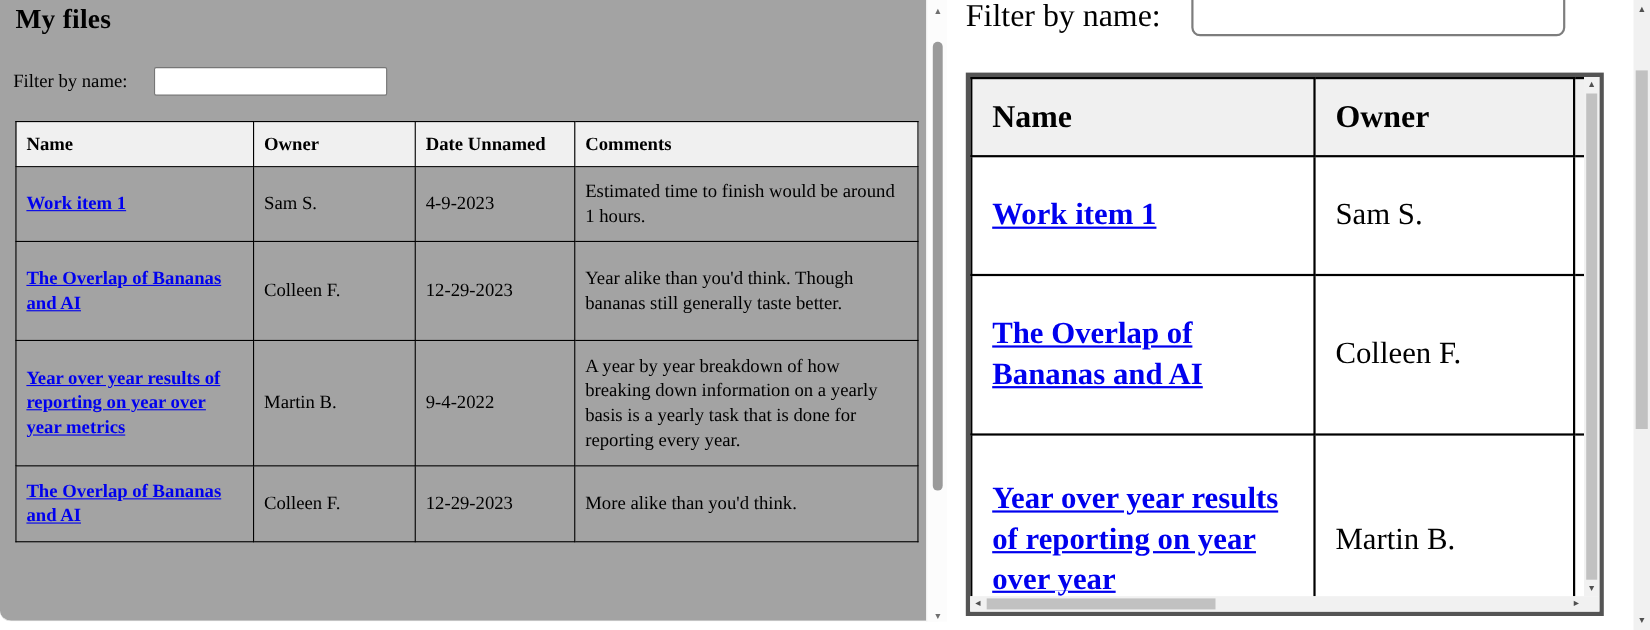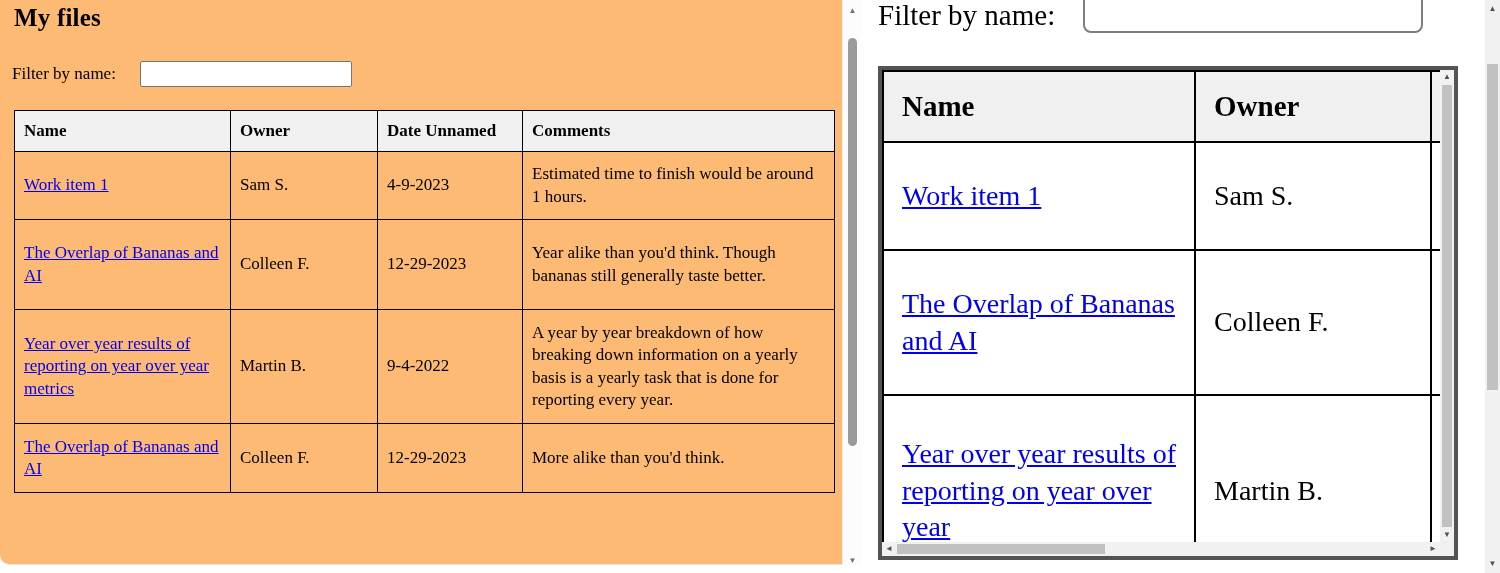--- a/index.html
+++ b/index.html
@@ -4,21 +4,21 @@
 <style>
   * { margin: 0; padding: 0; box-sizing: border-box; }
   html, body { width: 1500px; height: 573px; background: #ffffff; overflow: hidden; }
   body { font-family: "Liberation Serif", "DejaVu Serif", serif; color: #000; }
   .app { position: relative; width: 1500px; height: 573px; background: #fff; }
 
   
   .left-frame {
     position: absolute; left: 0; top: 0; width: 861px; height: 565px;
     border-bottom: 1px solid #e4e4e4; border-right: 1px solid #ececec;
-    border-radius: 0 0 10px 10px; background: #fdba74; overflow: hidden;
+    border-radius: 0 0 10px 10px; background: #a3a3a3; overflow: hidden;
   }
   .page-title {
     position: absolute; left: 14px; top: 4px;
     font-size: 25px; font-weight: bold; letter-spacing: 0.2px;
   }
   .filter-label-l { position: absolute; left: 12px; top: 64px; font-size: 17px; }
   .filter-input-l {
     position: absolute; left: 140px; top: 61px; width: 212px; height: 26px;
     border: 1px solid #767676; border-radius: 2px; background: #fff;
     font-family: inherit; font-size: 15px; padding: 0 4px;
@@ -33,21 +33,21 @@
   .ltable col.c-name { width: 216px; }
   .ltable col.c-owner { width: 147px; }
   .ltable col.c-date { width: 145px; }
   .ltable col.c-comments { width: 312px; }
   .ltable tr.hdr { height: 41px; }
   .ltable tr.r0 { height: 68px; }
   .ltable tr.r1 { height: 90px; }
   .ltable tr.r2 { height: 114px; }
   .ltable tr.r3 { height: 64px; }
   .ltable tr.r4 { height: 69px; }
-  a.file-link { color: #0000EE; font-weight: normal; text-decoration: underline; }
+  a.file-link { color: #0000EE; font-weight: bold; text-decoration: underline; }
 
   
   .lsb {
     position: absolute; left: 842px; top: 0; width: 19px; height: 565px;
     background: #fcfcfc; border-left: 1px solid #f0f0f0;
   }
   .lsb .arr { position: absolute; left: 0; width: 19px; text-align: center;
     font-size: 8px; color: #6f6f6f; line-height: 10px; cursor: default; }
   .lsb .arr.up { top: 6px; }
   .lsb .arr.down { top: 556px; }

